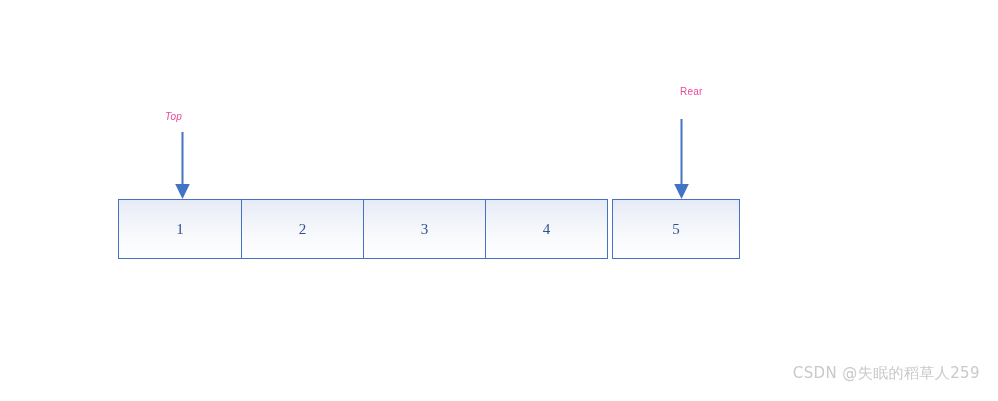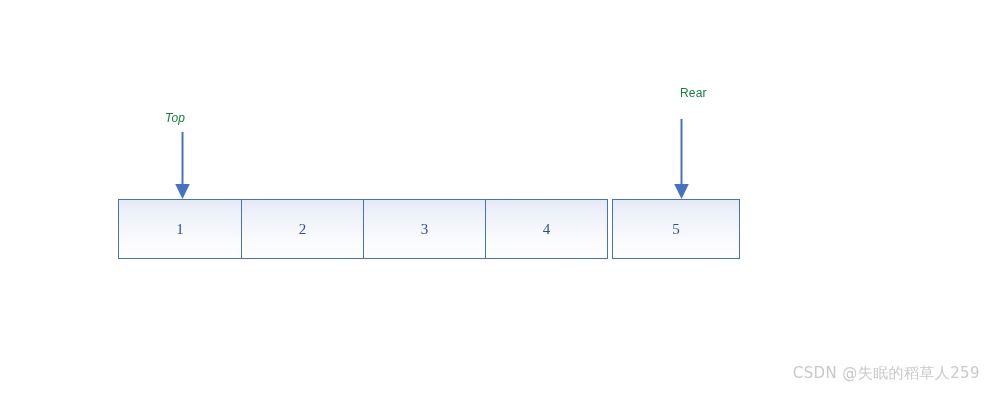--- a/index.html
+++ b/index.html
@@ -17,23 +17,23 @@
   #canvas {
     position: relative;
     width: 998px;
     height: 401px;
     background: #ffffff;
   }
 
   
   .pointer-label {
     position: absolute;
-    color: #15803d;
+    color: #ec4899;
     font-family: "Liberation Sans", sans-serif;
-    font-size: 12px;
+    font-size: 10px;
     font-weight: 400;
     letter-spacing: 0.2px;
     white-space: nowrap;
     line-height: 1;
   }
 
   .pointer-arrow {
     position: absolute;
   }
 

